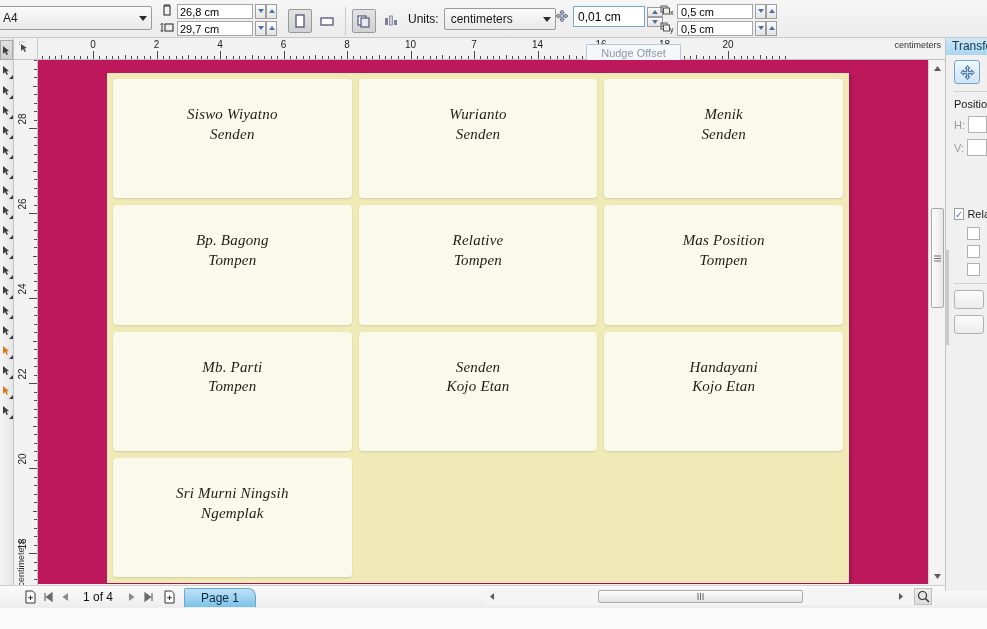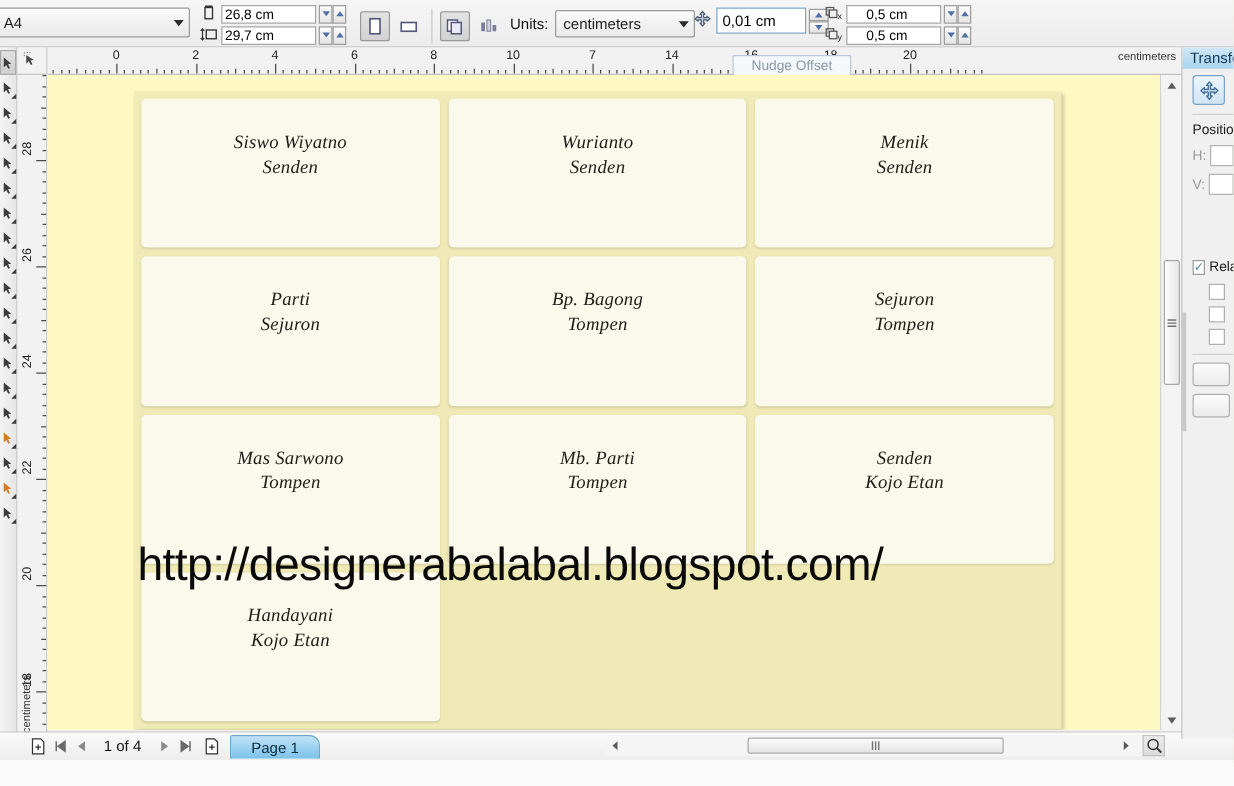--- a/index.html
+++ b/index.html
@@ -66,21 +66,21 @@
   .nudge-spin{display:flex;flex-direction:column;margin-left:2px;}
   .nudge-spin div{
     width:16px;height:10px;border:1px solid #9e9e9e;
     background:linear-gradient(#fbfbfb,#e2e2e2);
     display:flex;align-items:center;justify-content:center;box-sizing:border-box;
   }
 
   .dupbox{position:absolute;left:660px;top:3px;width:130px;height:33px;}
   .dup-field{
     width:76px;height:15px;border:1px solid #a6a6a6;background:#fff;
-    font-size:11px;line-height:14px;padding:0 15px;box-sizing:border-box;color:#000;
+    font-size:11px;line-height:14px;padding:0 3px;box-sizing:border-box;color:#000;
   }
 
   
   .toolbox{
     position:absolute;left:0;top:38px;width:14px;height:553px;
     background:linear-gradient(90deg,#f4f4f4,#e6e6e6);
     border-right:1px solid #c4c4c4;box-sizing:border-box;
     padding-top:2px;
   }
   .tool{
@@ -118,21 +118,21 @@
     color:#8d99a6;font-size:11px;line-height:17px;text-align:center;
     box-sizing:border-box;border-radius:1px;
   }
 
   
   .canvas{
     position:absolute;left:38px;top:60px;width:890px;height:524px;
     background:#ffffff;overflow:hidden;
   }
   .page{
-    position:absolute;left:0px;top:0px;width:890px;height:524px;background:#fef9c3;
+    position:absolute;left:0px;top:0px;width:890px;height:524px;background:#be185d;
   }
   .sheet{
     position:absolute;left:69px;top:13px;width:742px;height:510px;
     background:#efeab6;
     box-shadow:2px 2px 3px rgba(0,0,0,.18);
   }
   .grid{
     position:absolute;left:0;top:0;right:0;bottom:0;
     display:grid;grid-template-columns:repeat(3,1fr);grid-template-rows:repeat(4,1fr);
     gap:7px;padding:6px;box-sizing:border-box;
@@ -716,50 +716,49 @@
             </div>
             <div class="card">
               <div class="card-line">Wurianto</div>
               <div class="card-line">Senden</div>
             </div>
             <div class="card">
               <div class="card-line">Menik</div>
               <div class="card-line">Senden</div>
             </div>
             <div class="card">
-              <div class="card-line">Parti</div>
-              <div class="card-line">Sejuron</div>
-            </div>
-            <div class="card">
               <div class="card-line">Bp. Bagong</div>
               <div class="card-line">Tompen</div>
             </div>
             <div class="card">
-              <div class="card-line">Sejuron</div>
+              <div class="card-line">Relative</div>
               <div class="card-line">Tompen</div>
             </div>
             <div class="card">
-              <div class="card-line">Mas Sarwono</div>
+              <div class="card-line">Mas Position</div>
               <div class="card-line">Tompen</div>
             </div>
             <div class="card">
               <div class="card-line">Mb. Parti</div>
               <div class="card-line">Tompen</div>
             </div>
             <div class="card">
               <div class="card-line">Senden</div>
               <div class="card-line">Kojo Etan</div>
             </div>
             <div class="card">
               <div class="card-line">Handayani</div>
               <div class="card-line">Kojo Etan</div>
             </div>
+            <div class="card">
+              <div class="card-line">Sri Murni Ningsih</div>
+              <div class="card-line">Ngemplak</div>
+            </div>
           </div>
       </div>
-      <div class="watermark">http://designerabalabal.blogspot.com/</div>
     </div>
   </div>
 
   <div class="vscroll">
     <div class="vs-arrow">
       <svg width="9" height="7" viewBox="0 0 9 7">
           <path d="M4.5 1 L8 6 L1 6 Z" fill="#5c5c5c"></path>
         </svg>
     </div>
     <div class="vs-thumb">

